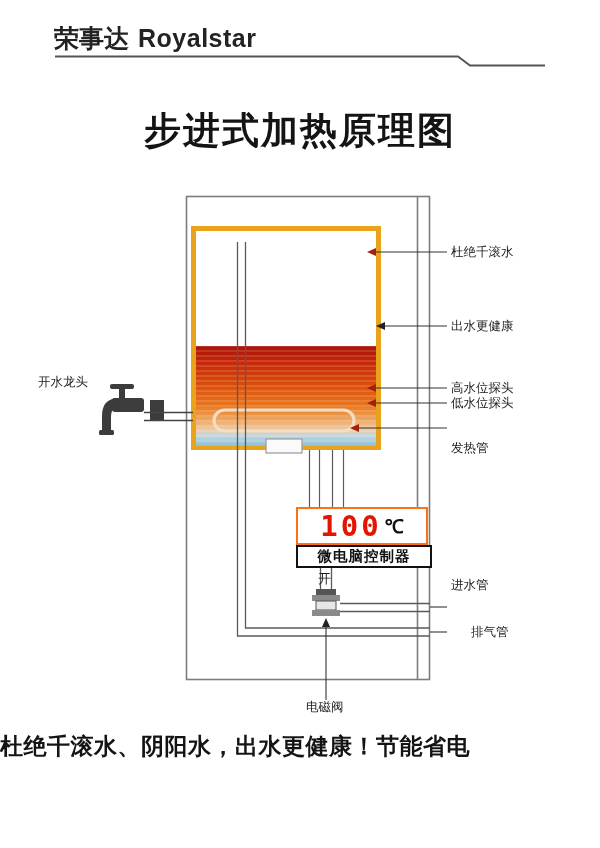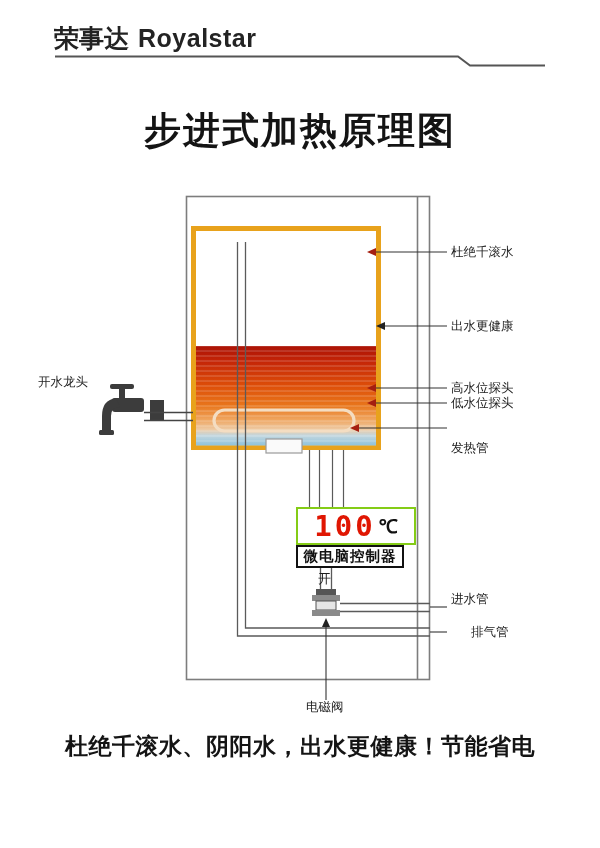--- a/index.html
+++ b/index.html
@@ -7,35 +7,35 @@
     position:relative;width:600px;height:848px;background:#ffffff;
     overflow:hidden;font-family:"Liberation Sans",sans-serif;color:#1c1c1c;
   }
   .logo{position:absolute;left:54px;top:22px;font-size:25px;font-weight:700;color:#232323;white-space:nowrap;}
   .logo .en{margin-left:9px;letter-spacing:0.5px;}
   .title{position:absolute;left:0;right:0;top:106px;text-align:center;
     font-size:37px;font-weight:900;color:#141414;letter-spacing:2px;}
   .lbl{position:absolute;font-size:12.5px;color:#1c1c1c;white-space:nowrap;line-height:1;}
   .lbl-small{font-size:13px;}
   .display-box{
-    position:absolute;left:296px;top:507px;width:120px;height:38px;background:#fff;
-    border:2px solid #84cc16;box-sizing:border-box;display:flex;align-items:center;justify-content:center;
+    position:absolute;left:296px;top:507px;width:132px;height:38px;background:#fff;
+    border:2px solid #f97316;box-sizing:border-box;display:flex;align-items:center;justify-content:center;
   }
   .display-box .digits{
     font-family:"DejaVu Sans Mono",monospace;font-weight:bold;font-size:29px;
     letter-spacing:3px;line-height:1;
   }
   .display-box .unit{font-size:19px;font-weight:bold;color:#111;margin-left:3px;line-height:1;}
   .controller-box{
-    position:absolute;left:296px;top:545px;width:108px;height:23px;background:#fff;
+    position:absolute;left:296px;top:545px;width:136px;height:23px;background:#fff;
     border:2px solid #111;box-sizing:border-box;display:flex;align-items:center;justify-content:center;
     font-size:14.5px;font-weight:600;letter-spacing:1px;color:#111;white-space:nowrap;
   }
   .slogan{
-    position:absolute;left:0;right:0;top:731px;text-align:center;
+    position:absolute;left:0;right:0;top:731px;text-align:left;
     font-size:23px;font-weight:900;color:#141414;letter-spacing:0.5px;white-space:nowrap;
   }
   svg{position:absolute;left:0;top:0;}
 </style>
 </head>
 <body>
 
 <div class="page">
 
   <svg width="600" height="848" viewBox="0 0 600 848">
@@ -133,21 +133,21 @@
   </div>
 
   <div class="title">步进式加热原理图</div>
 
   <div class="lbl" style="left:38px;top:356px;margin-top:20px;">开水龙头</div>
   <div class="lbl" style="left:451px;top:246px;">杜绝千滚水</div>
   <div class="lbl" style="left:451px;top:320px;">出水更健康</div>
   <div class="lbl" style="left:451px;top:382px;">高水位探头</div>
   <div class="lbl" style="left:451px;top:397px;">低水位探头</div>
   <div class="lbl" style="left:451px;top:442px;">发热管</div>
-  <div class="lbl" style="left:451px;top:593px;">进水管</div>
+  <div class="lbl" style="left:451px;top:579px;">进水管</div>
   <div class="lbl" style="left:471px;top:626px;">排气管</div>
   <div class="lbl" style="left:306px;top:701px;">电磁阀</div>
   <div class="lbl lbl-small" style="left:318px;top:572px;">开</div>
 
   <div class="display-box">
     <span class="digits" style="color:#e01602;">100</span>
     <span class="unit">℃</span>
   </div>
 
   <div class="controller-box">微电脑控制器</div>

